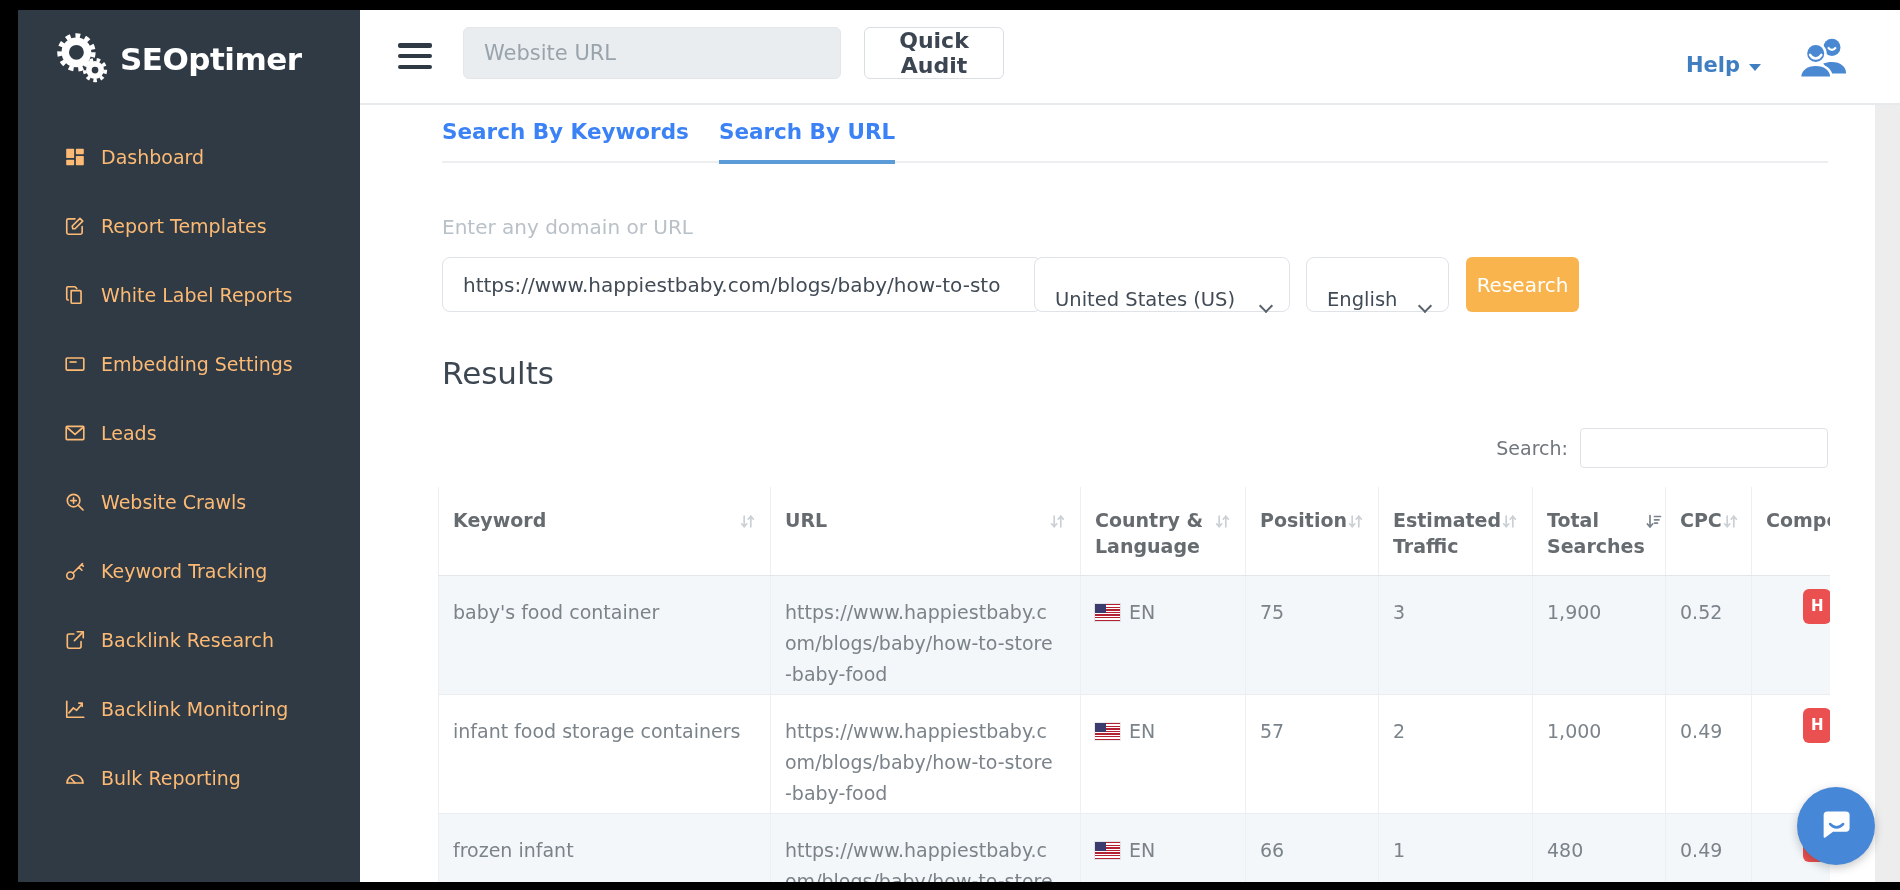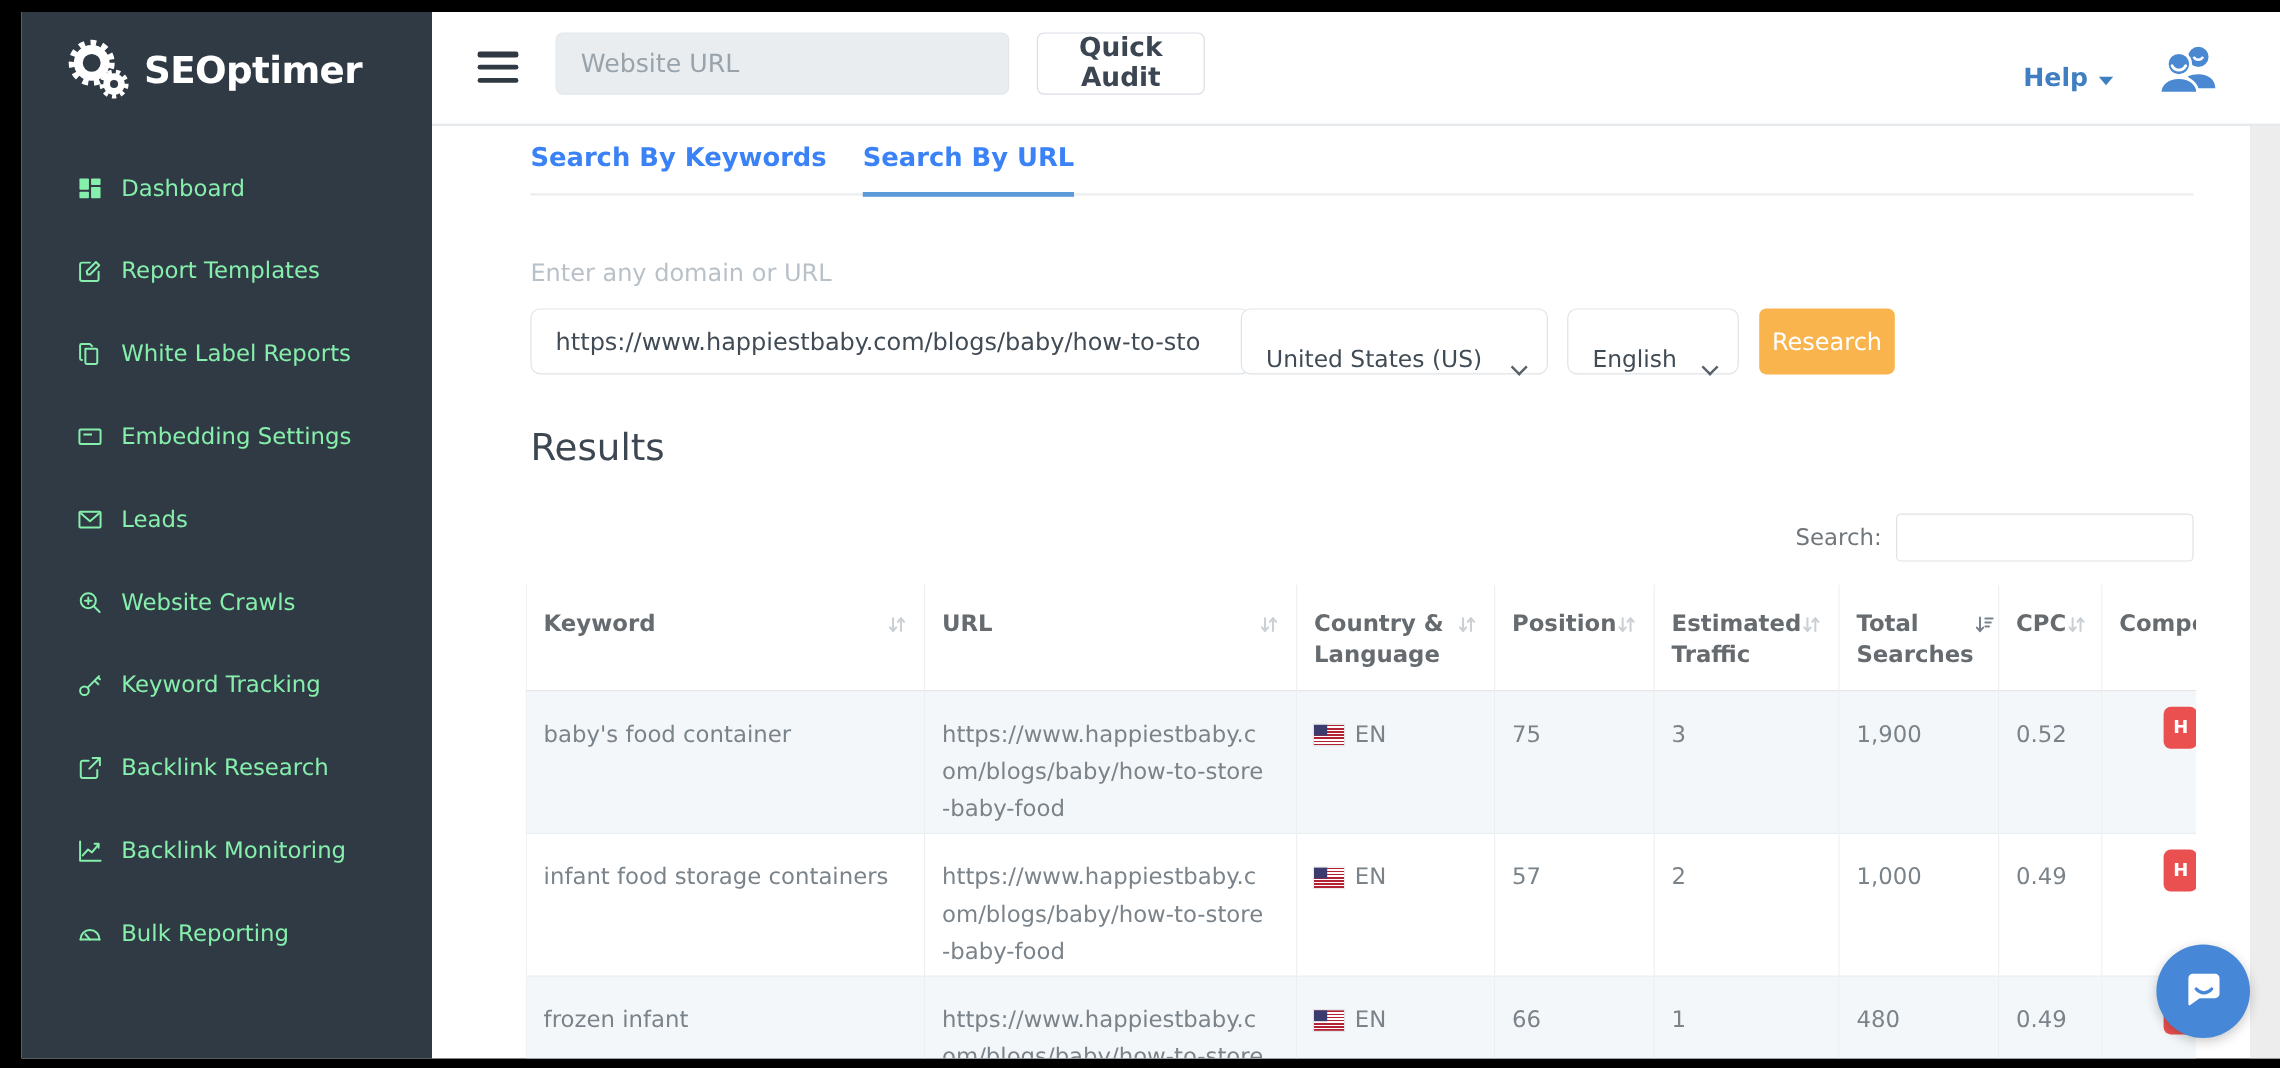--- a/index.html
+++ b/index.html
@@ -6,21 +6,21 @@
   html,body { background:#000; }
   body { font-family:"DejaVu Sans","Liberation Sans",sans-serif; }
   .screen { position:relative; width:1900px; height:890px; background:#000; overflow:hidden; }
   .app { position:absolute; left:18px; top:10px; width:1884px; height:872px; background:#fff; overflow:hidden; }
 
   
   .sidebar { position:absolute; left:0; top:0; width:342px; height:872px; background:#2f3a45; z-index:5; }
   .logo { position:absolute; left:34px; top:20px; display:flex; align-items:center; gap:8px; }
   .logo-text { color:#fff; font-size:31px; font-weight:700; letter-spacing:-0.5px; }
   .side-nav { position:absolute; left:0; top:112px; width:100%; }
-  .side-item { height:69px; display:flex; align-items:center; padding-left:45px; cursor:pointer; color:#86efac; }
+  .side-item { height:69px; display:flex; align-items:center; padding-left:45px; cursor:pointer; color:#fdba74; }
   .side-item .side-icon { width:24px; height:24px; display:inline-flex; align-items:center; justify-content:center; flex:0 0 24px; }
   .side-item .side-label { margin-left:14px; font-size:19px; }
   .side-item.active { color:#ffffff; }
   .side-item.active .side-label { font-weight:600; }
 
   
   .topbar { position:absolute; left:342px; top:0; width:1542px; height:95px; background:#fff; border-bottom:2px solid #e7eaec; z-index:4; }
   .hamburger { position:absolute; left:38px; top:33px; width:34px; height:26px; display:flex; flex-direction:column; justify-content:space-between; cursor:pointer; }
   .hamburger span { display:block; height:4.5px; background:#2e3943; border-radius:2px; }
   .tb-url { position:absolute; left:103px; top:17px; width:378px; height:52px; background:#e9edf0; border:1px solid #e3e7ea; border-radius:6px; padding:0 20px; font-size:21px; color:#434c57; font-family:inherit; }

